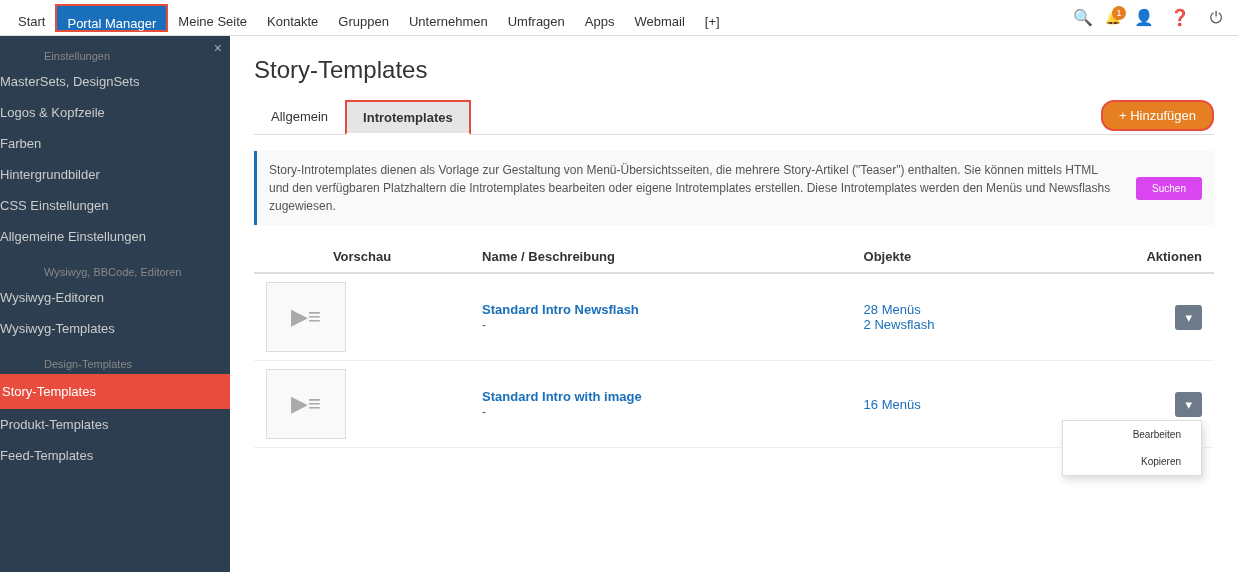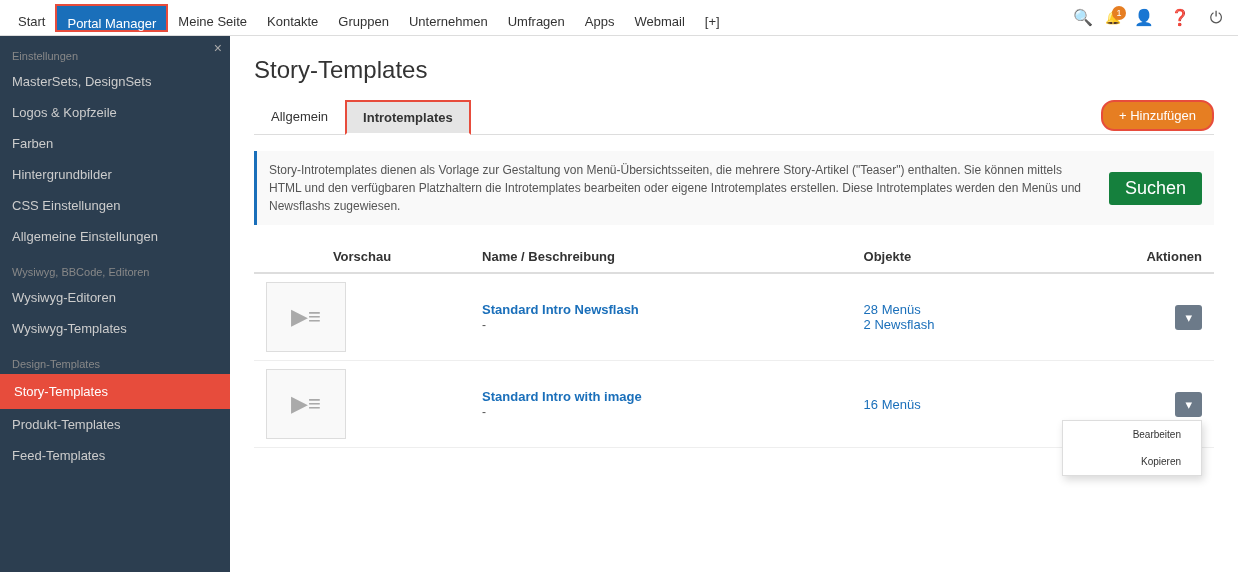--- a/index.html
+++ b/index.html
@@ -71,23 +71,24 @@
     .sidebar-close {
       position: absolute;
       top: 4px; right: 8px;
       color: #aaa; cursor: pointer; font-size: 14px;
     }
     .sidebar-section-label {
       padding: 14px 12px 4px;
       font-size: 11px;
       color: #888;
       text-transform: none;
+      margin-left: 32px;
     }
     .sidebar-item {
-      padding: 8px 12px;
+      padding: 8px 0;
       cursor: pointer;
       color: #ccc;
       font-size: 13px;
     }
     .sidebar-item.active {
       background: #e74c3c;
       color: #fff;
       border: 1px solid #e74c3c;
     }
     .sidebar-item.highlighted {
@@ -151,26 +152,26 @@
       justify-content: space-between;
       background: #f9f9f9;
       border-left: 3px solid #1a6fba;
       padding: 10px 12px;
       margin-bottom: 16px;
       font-size: 12px;
       color: #555;
       line-height: 1.5;
     }
     .search-btn {
-      background: #15803d;
+      background: #d946ef;
       color: #fff;
       border: none;
       padding: 6px 16px;
       cursor: pointer;
-      font-size: 18px;
+      font-size: 10px;
       border-radius: 3px;
       white-space: nowrap;
       margin-left: 16px;
       align-self: center;
     }
 
     
     .data-table {
       width: 100%;
       border-collapse: collapse;

